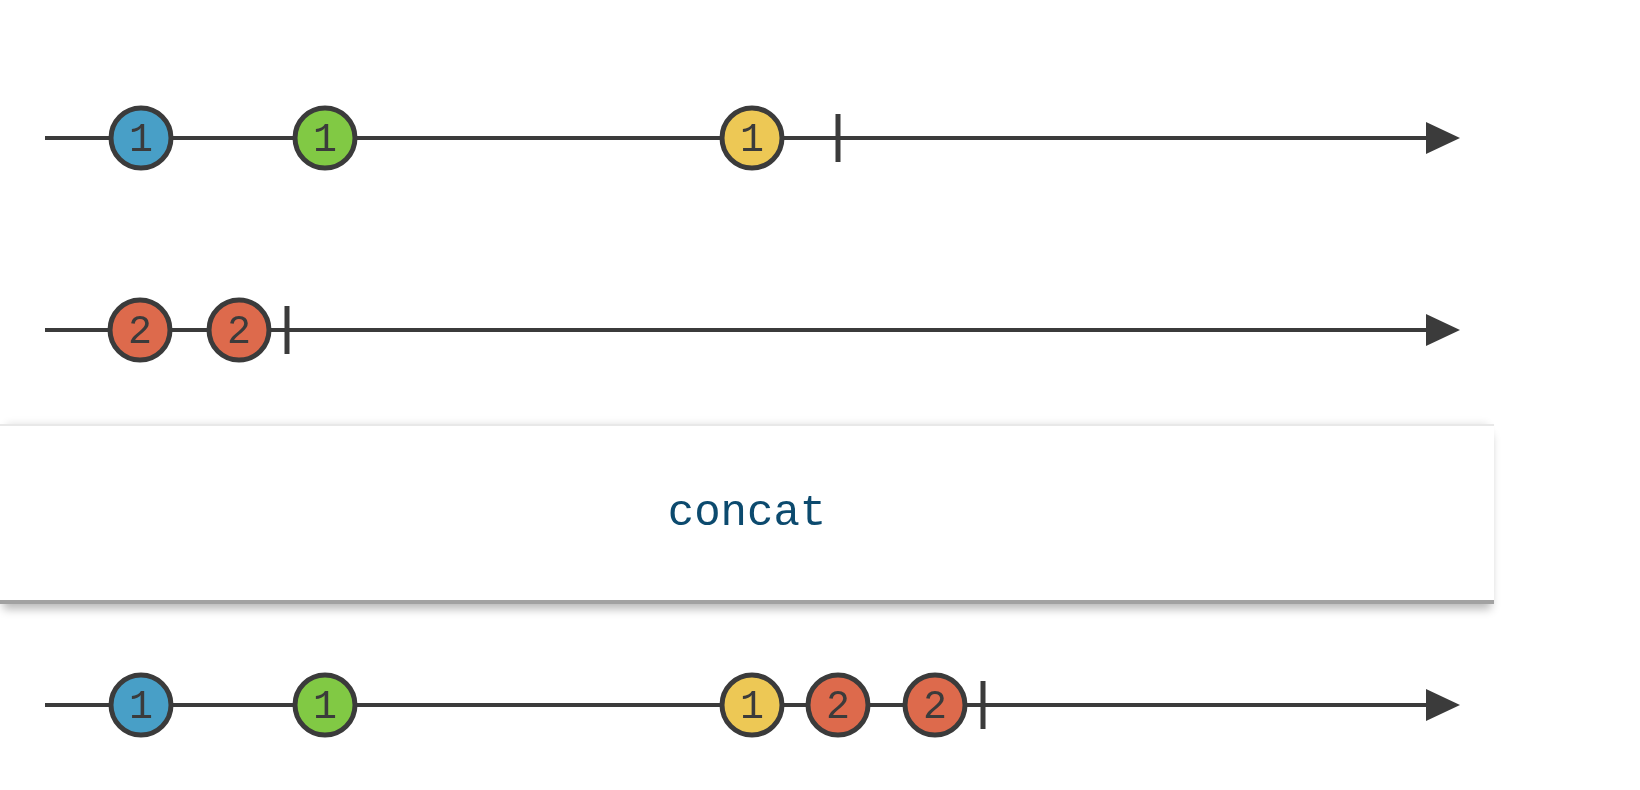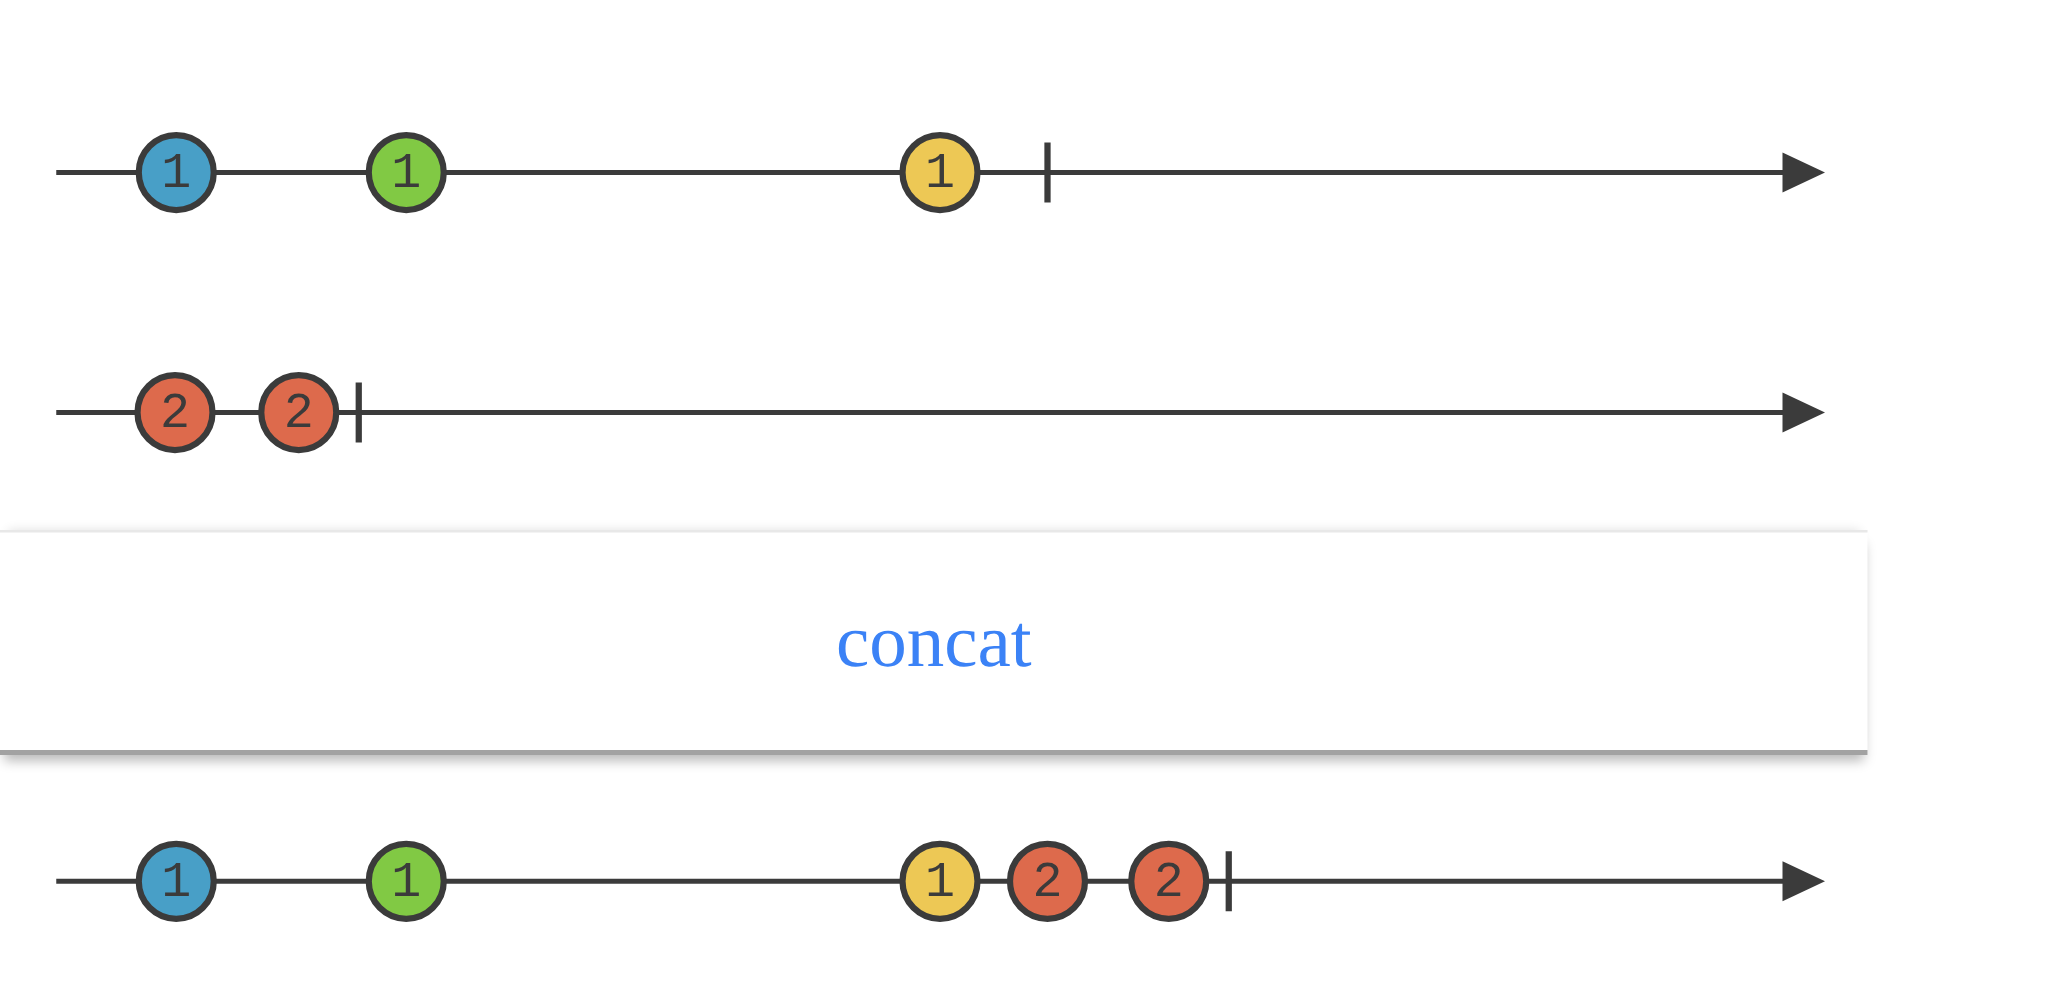--- a/index.html
+++ b/index.html
@@ -21,24 +21,24 @@
     box-sizing: border-box;
     background: #ffffff;
     display: flex;
     align-items: center;
     justify-content: center;
     border-top: 2px solid #e8e8e8;
     border-bottom: 4px solid #a2a2a2;
     box-shadow: 0 8px 9px -3px rgba(0,0,0,0.28), 0 -6px 8px -6px rgba(0,0,0,0.12);
   }
   .operator-label {
-    font-family: Liberation Serif, serif;
-    font-size: 60px;
+    font-family: Liberation Mono, monospace;
+    font-size: 44px;
     line-height: 1;
-    color: #3b82f6;
+    color: #0c4a6e;
     cursor: pointer;
     user-select: none;
   }
   .canvas {
     position: absolute;
     left: 0;
     top: 0;
   }
   .canvas text {
     font-family: "Liberation Mono", monospace;

